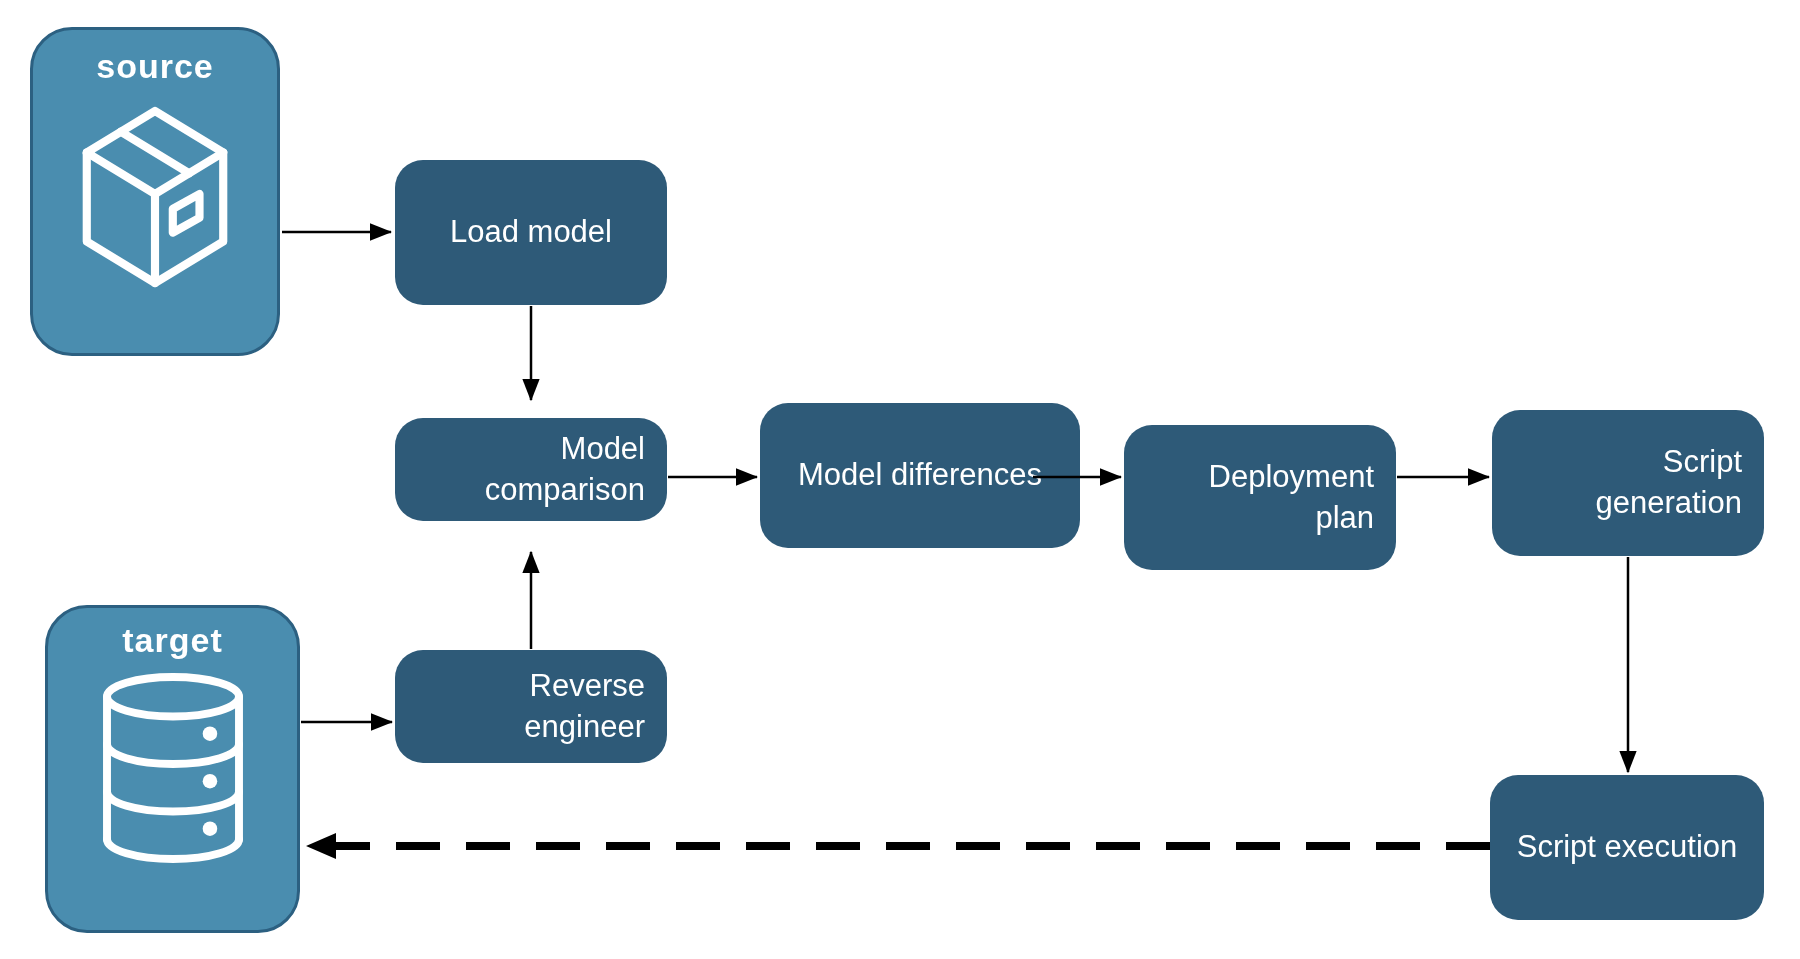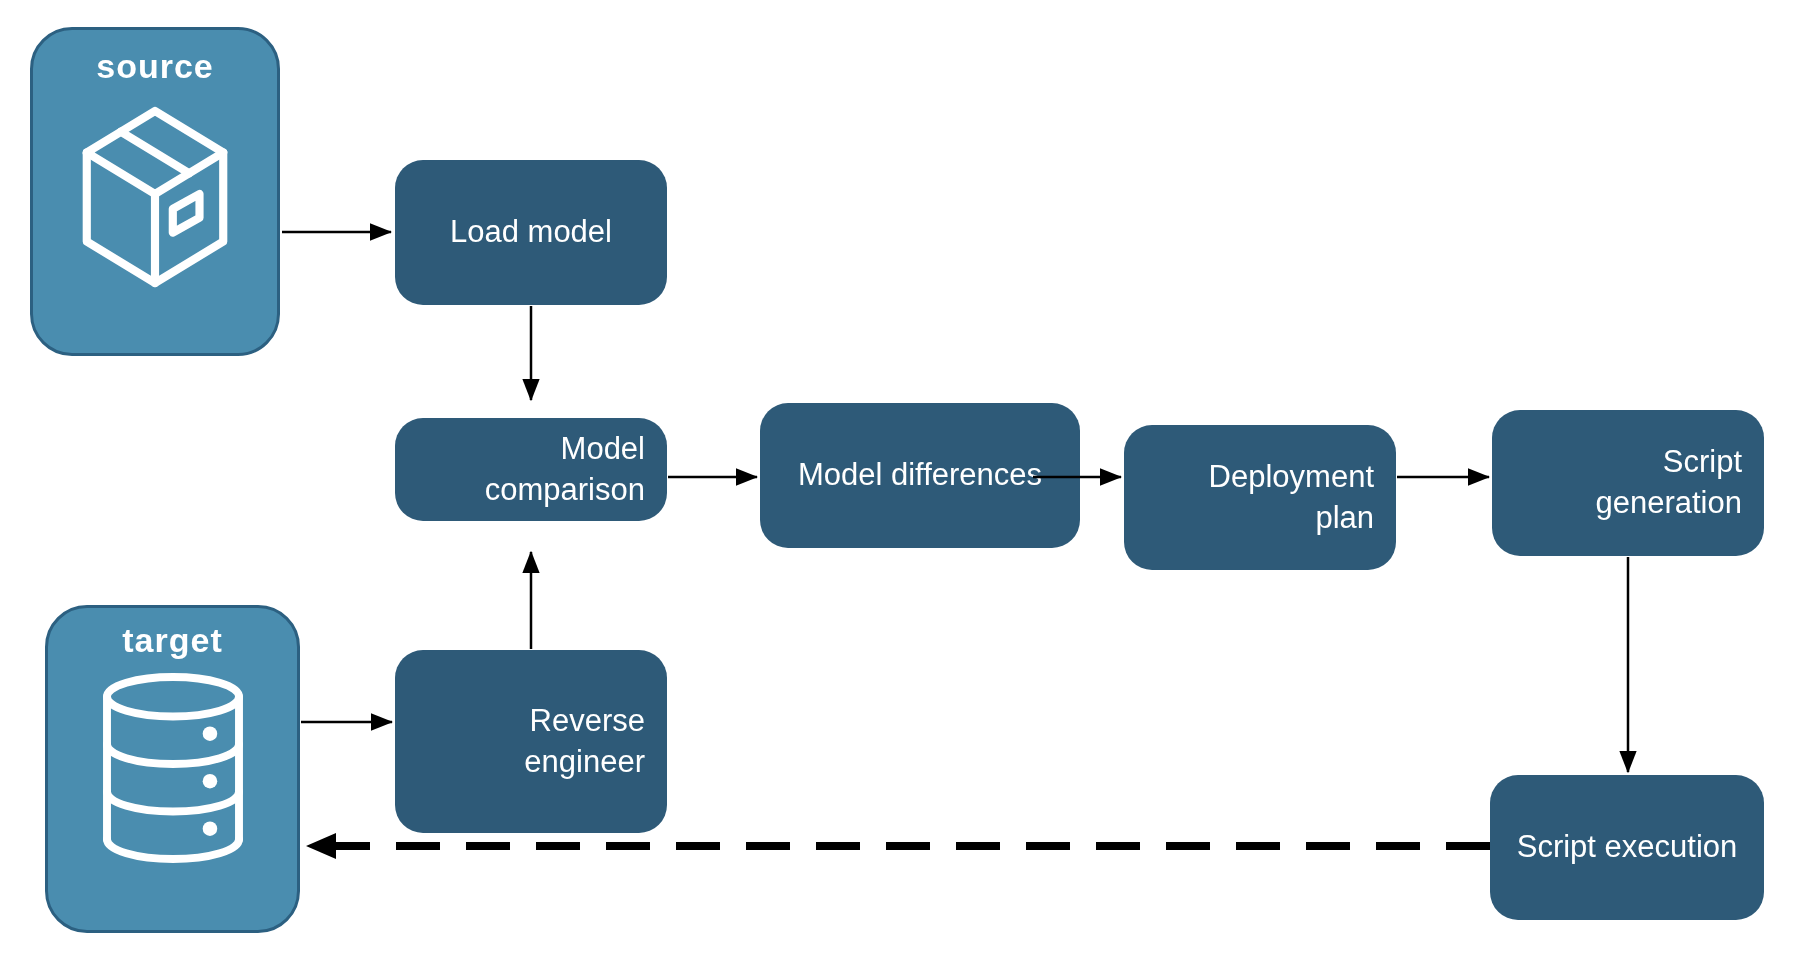--- a/index.html
+++ b/index.html
@@ -46,21 +46,21 @@
     display:flex;align-items:center;justify-content:center;
     text-align:right;
     font-size:31px;line-height:1.32;
     padding:0 22px;box-sizing:border-box;
   }
   .node-load-model{left:395px;top:160px;width:272px;height:145px;}
   .node-model-comparison{left:395px;top:418px;width:272px;height:103px;}
   .node-model-differences{left:760px;top:403px;width:320px;height:145px;}
   .node-deployment-plan{left:1124px;top:425px;width:272px;height:145px;}
   .node-script-generation{left:1492px;top:410px;width:272px;height:146px;padding-left:44px;}
-  .node-reverse-engineer{left:395px;top:650px;width:272px;height:183px;}
+  .node-reverse-engineer{left:395px;top:650px;width:272px;height:113px;}
   .node-script-execution{left:1490px;top:775px;width:274px;height:145px;}
   
   svg.arrows{position:absolute;left:0;top:0;width:1800px;height:959px;pointer-events:none;}
   .arrow-line{stroke:var(--arrow);stroke-width:2.5;fill:none;}
   .arrow-line-dashed{stroke:var(--arrow);stroke-width:8;fill:none;stroke-dasharray:44 26;}
   .arrow-head{fill:var(--arrow);}
   
   .icon-stroke{stroke:var(--text);fill:none;stroke-linejoin:round;stroke-linecap:round;}
   .icon-dot{fill:var(--text);stroke:none;}
 </style>

